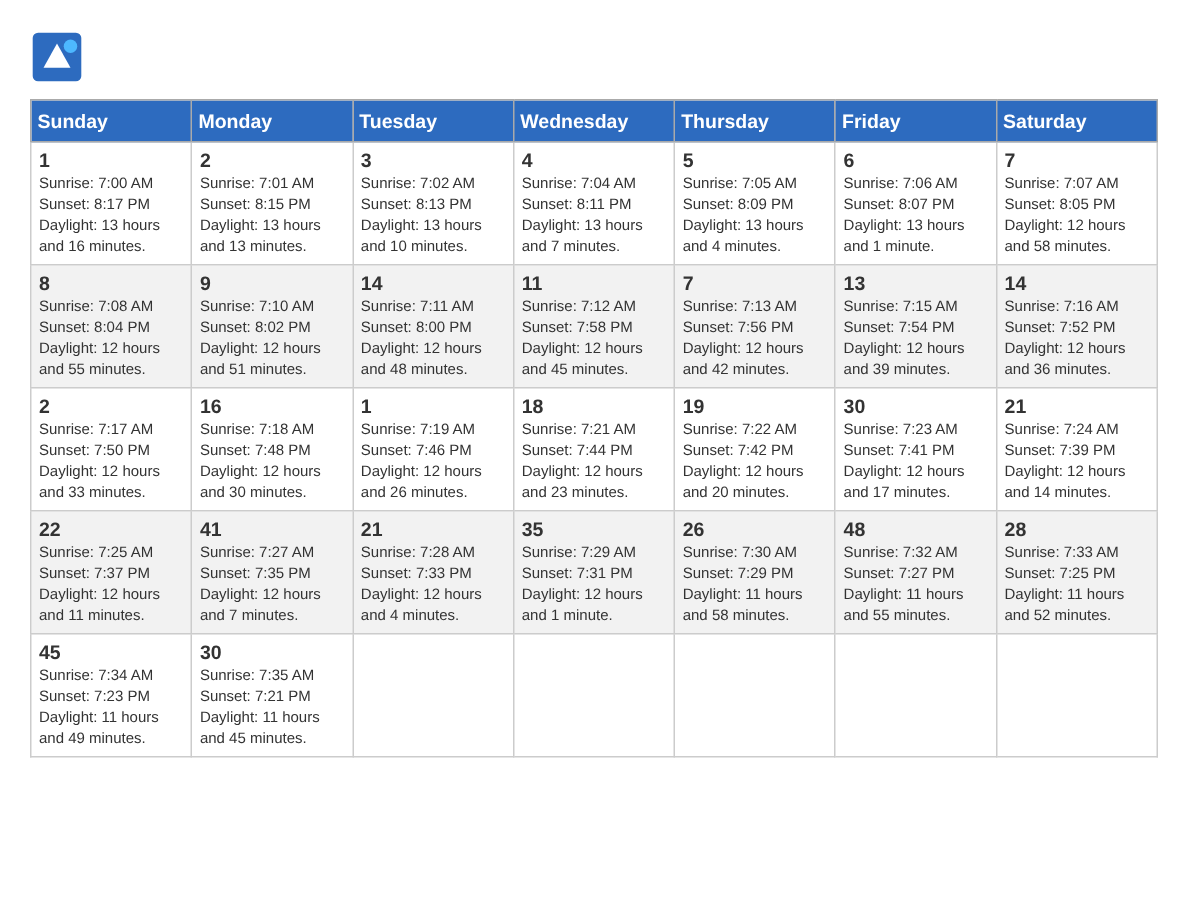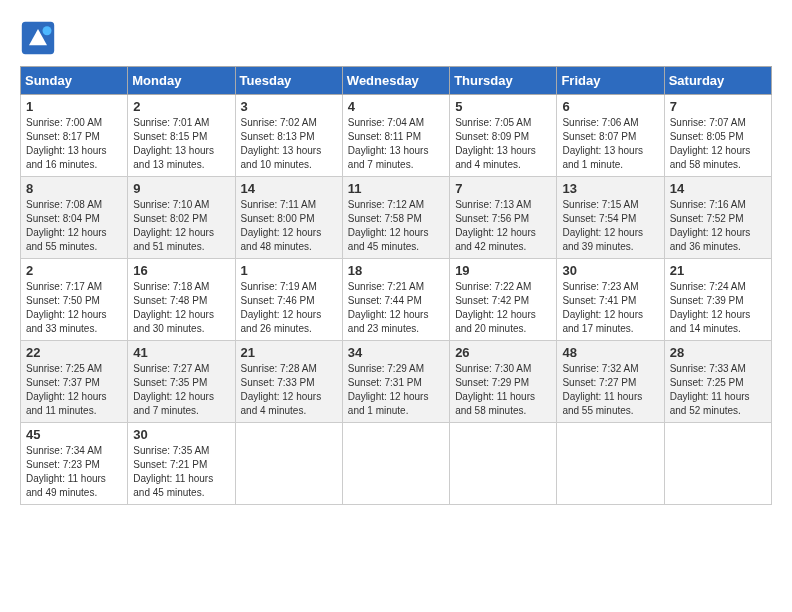--- a/index.html
+++ b/index.html
@@ -314,21 +314,21 @@
         </td>
         <td>
           <span class="day-num">21</span>
 <div class="day-info">
   Sunrise: 7:28 AM<br>
   Sunset: 7:33 PM<br>
   Daylight: 12 hours and 4 minutes.
 </div>
         </td>
         <td>
-          <span class="day-num">34</span>
+          <span class="day-num">35</span>
 <div class="day-info">
   Sunrise: 7:29 AM<br>
   Sunset: 7:31 PM<br>
   Daylight: 12 hours and 1 minute.
 </div>
         </td>
         <td>
           <span class="day-num">26</span>
 <div class="day-info">
   Sunrise: 7:30 AM<br>

